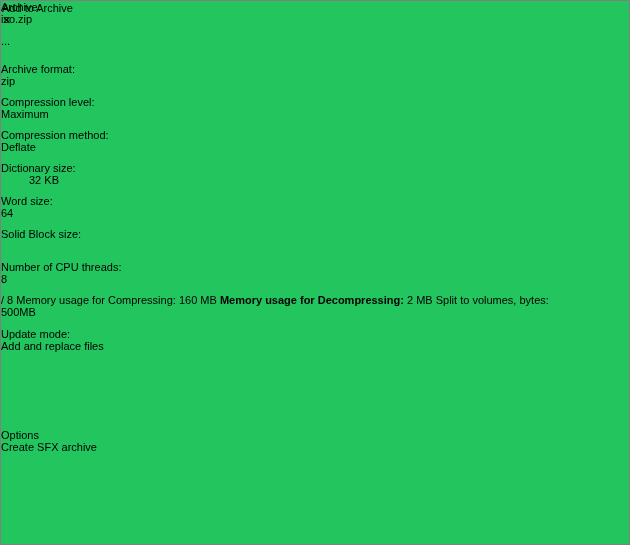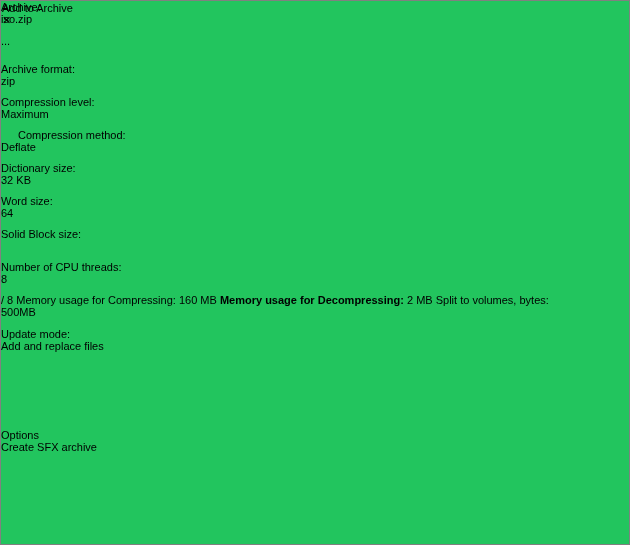--- a/index.html
+++ b/index.html
@@ -143,28 +143,28 @@
         <span class="combo-text">zip</span>
         <div class="combo-arrow"><i></i></div>
       </div>
 
       <span class="lbl" style="left:14px;top:104px;">Compression level:</span>
       <div class="sunken" style="left:167px;top:100px;width:134px;height:21px;">
         <span class="combo-text">Maximum</span>
         <div class="combo-arrow"><i></i></div>
       </div>
 
-      <span class="lbl" style="left:14px;top:138px;margin-left:17px;">Compression method:</span>
+      <span class="lbl" style="left:14px;top:138px;">Compression method:</span>
       <div class="sunken" style="left:167px;top:134px;width:134px;height:21px;">
         <span class="combo-text">Deflate</span>
         <div class="combo-arrow"><i></i></div>
       </div>
 
       <span class="lbl" style="left:14px;top:172px;">Dictionary size:</span>
-      <div class="sunken" style="left:167px;top:168px;width:134px;height:21px;">
+      <div class="sunken" style="left:167px;top:168px;width:134px;height:21px;padding-left:28px;">
         <span class="combo-text">32 KB</span>
         <div class="combo-arrow"><i></i></div>
       </div>
 
       <span class="lbl" style="left:14px;top:206px;">Word size:</span>
       <div class="sunken" style="left:167px;top:202px;width:134px;height:21px;">
         <span class="combo-text">64</span>
         <div class="combo-arrow"><i></i></div>
       </div>
 

